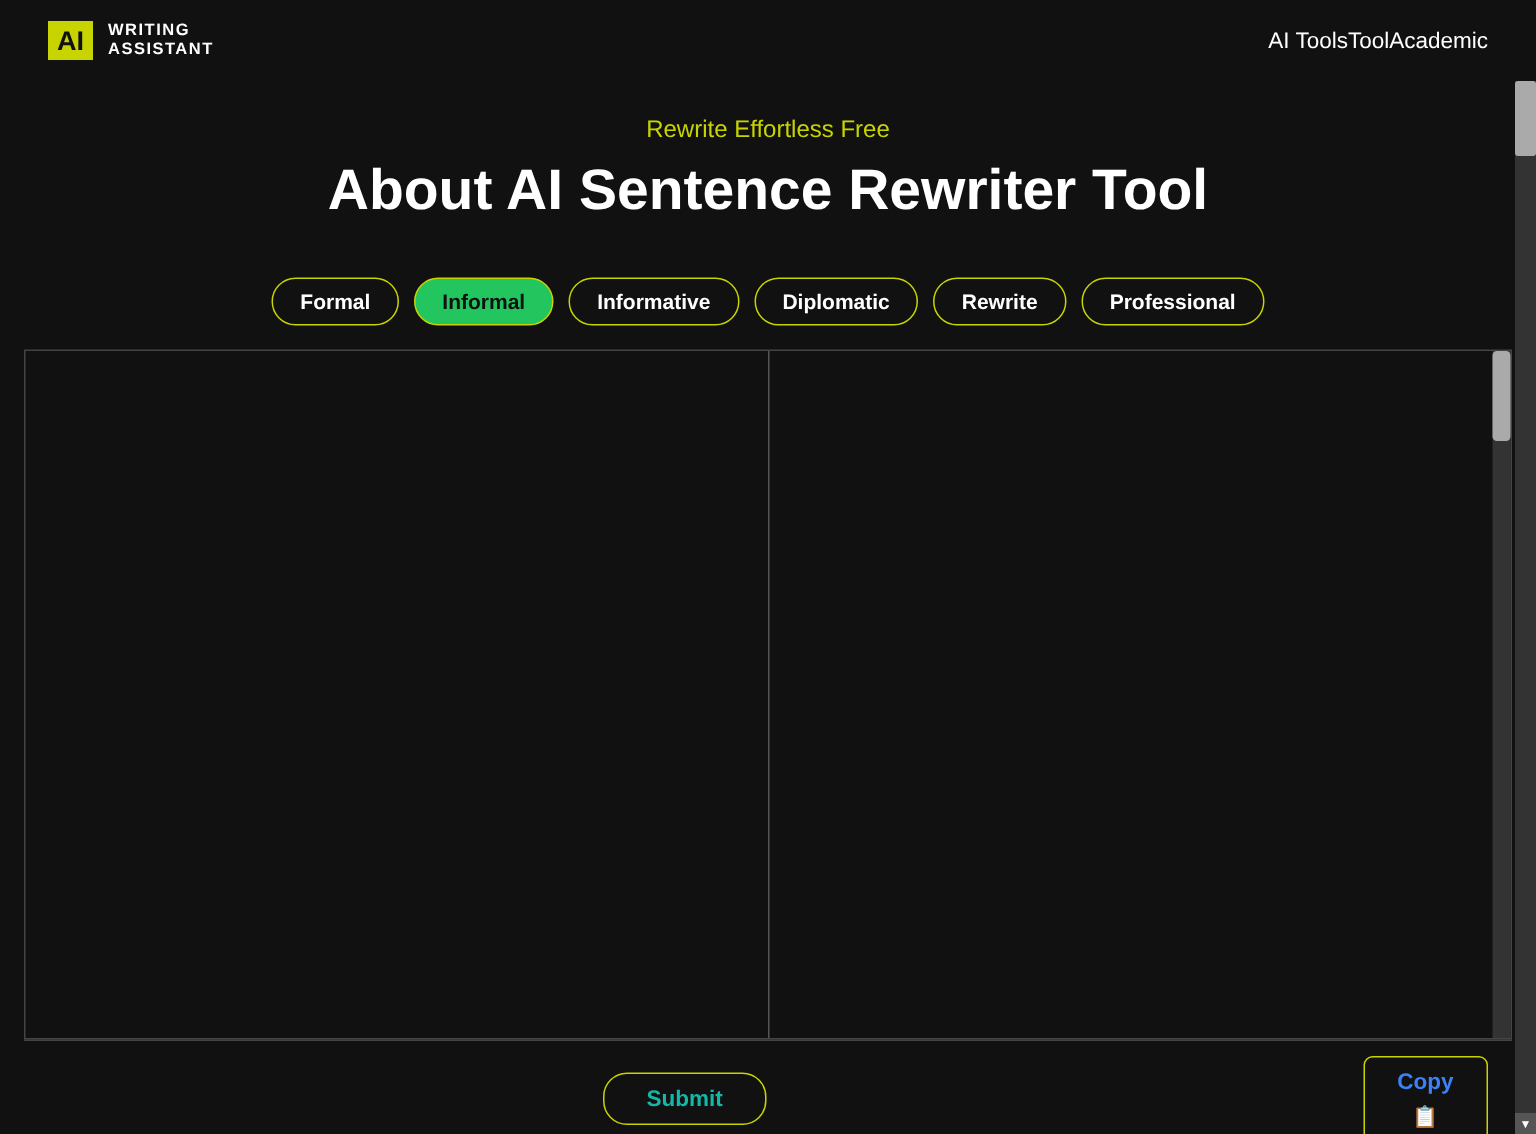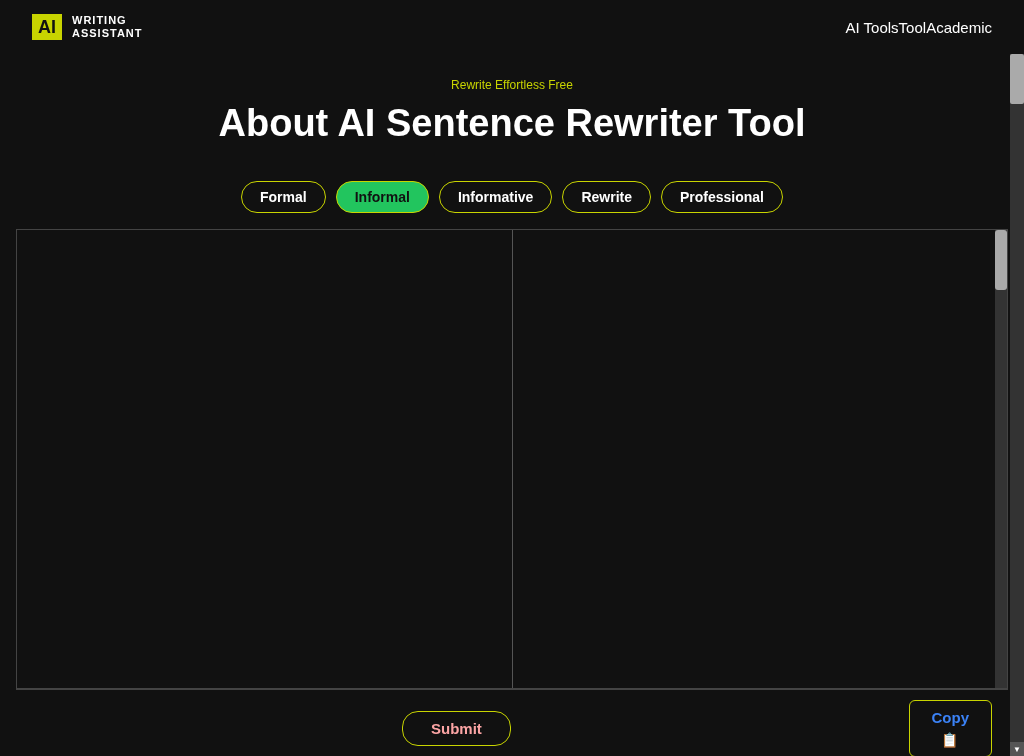--- a/index.html
+++ b/index.html
@@ -65,21 +65,21 @@
     }
 
     
     .hero {
       text-align: center;
       padding: 24px 0 16px 0;
     }
 
     .hero-subtitle {
       color: #c8d400;
-      font-size: 12px;
+      font-size: 16px;
       margin-bottom: 10px;
     }
 
     .hero-title {
       color: #ffffff;
       font-size: 38px;
       font-weight: 800;
       margin-bottom: 20px;
     }
 
@@ -187,21 +187,21 @@
       justify-content: space-between;
       align-items: center;
       padding: 10px 16px;
       border-top: 1px solid #444;
       margin: 0 16px;
     }
 
     .submit-btn {
       border: 1.5px solid #c8d400;
       background: transparent;
-      color: #fca5a5;
+      color: #14b8a6;
       padding: 8px 28px;
       border-radius: 16px;
       cursor: pointer;
       font-size: 15px;
       font-weight: 600;
       margin-left: 370px;
     }
 
     .copy-btn {
       border: 1.5px solid #c8d400;
@@ -309,20 +309,21 @@
 
 <div class="hero">
   <div class="hero-subtitle">Rewrite Effortless Free</div>
   <h1 class="hero-title">About AI Sentence Rewriter Tool</h1>
 </div>
 
 <div class="tone-buttons">
   <button class="tone-btn">Formal</button>
   <button class="tone-btn active">Informal</button>
   <button class="tone-btn">Informative</button>
+  <button class="tone-btn">Diplomatic</button>
   <button class="tone-btn">Rewrite</button>
   <button class="tone-btn">Professional</button>
 </div>
 
 <div class="editor-container">
   <div class="editor-left">
     <textarea class="editor-text" style=""></textarea>
   </div>
   <div class="editor-right">
     <textarea class="editor-output" readonly="" style=""></textarea>

